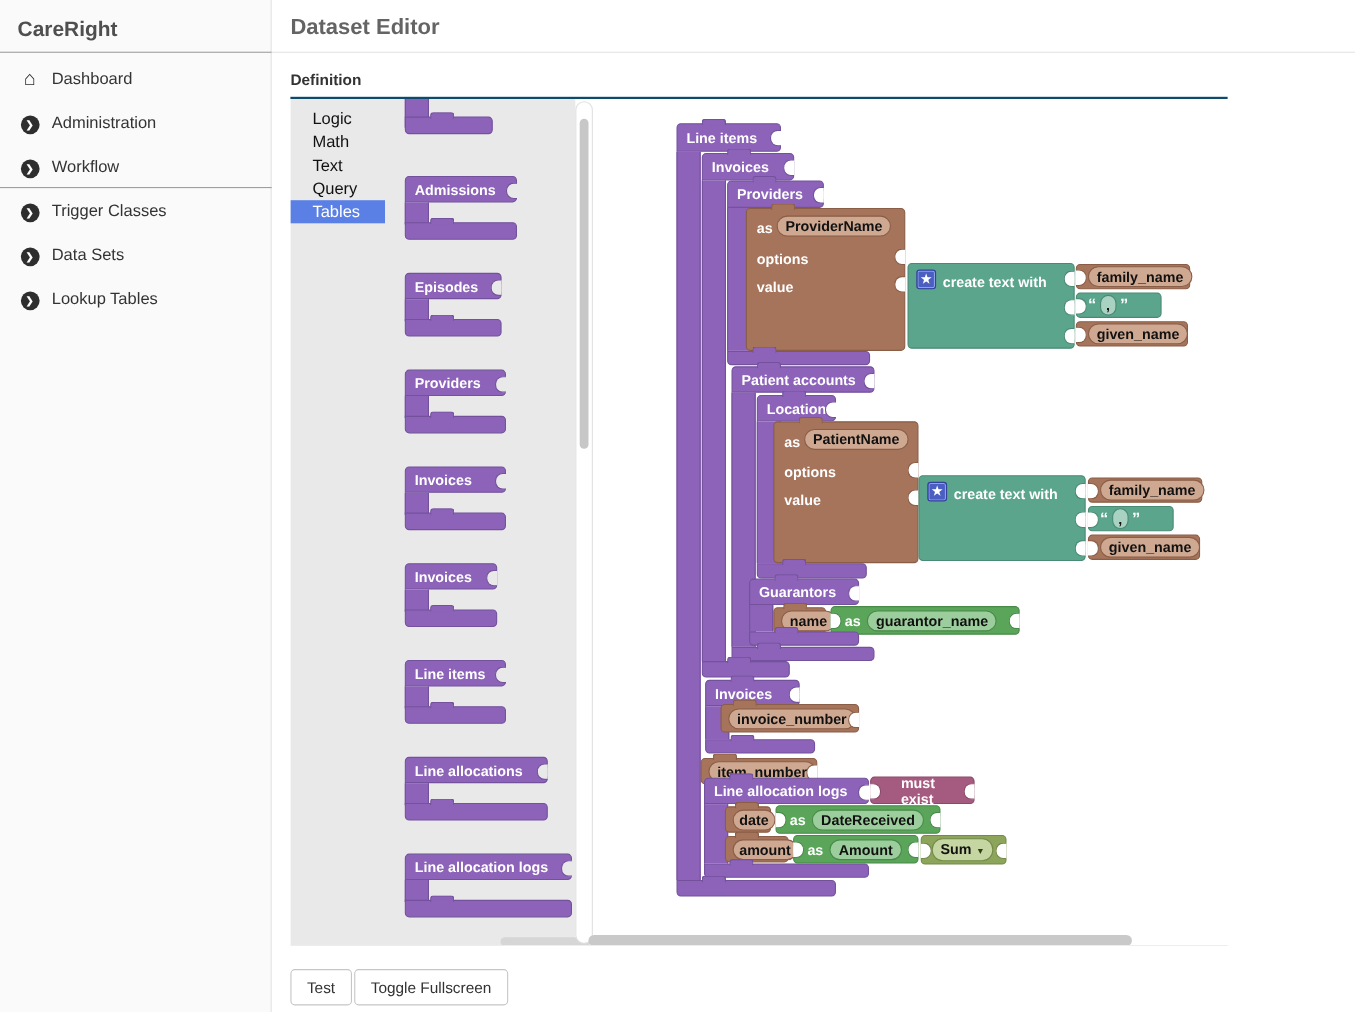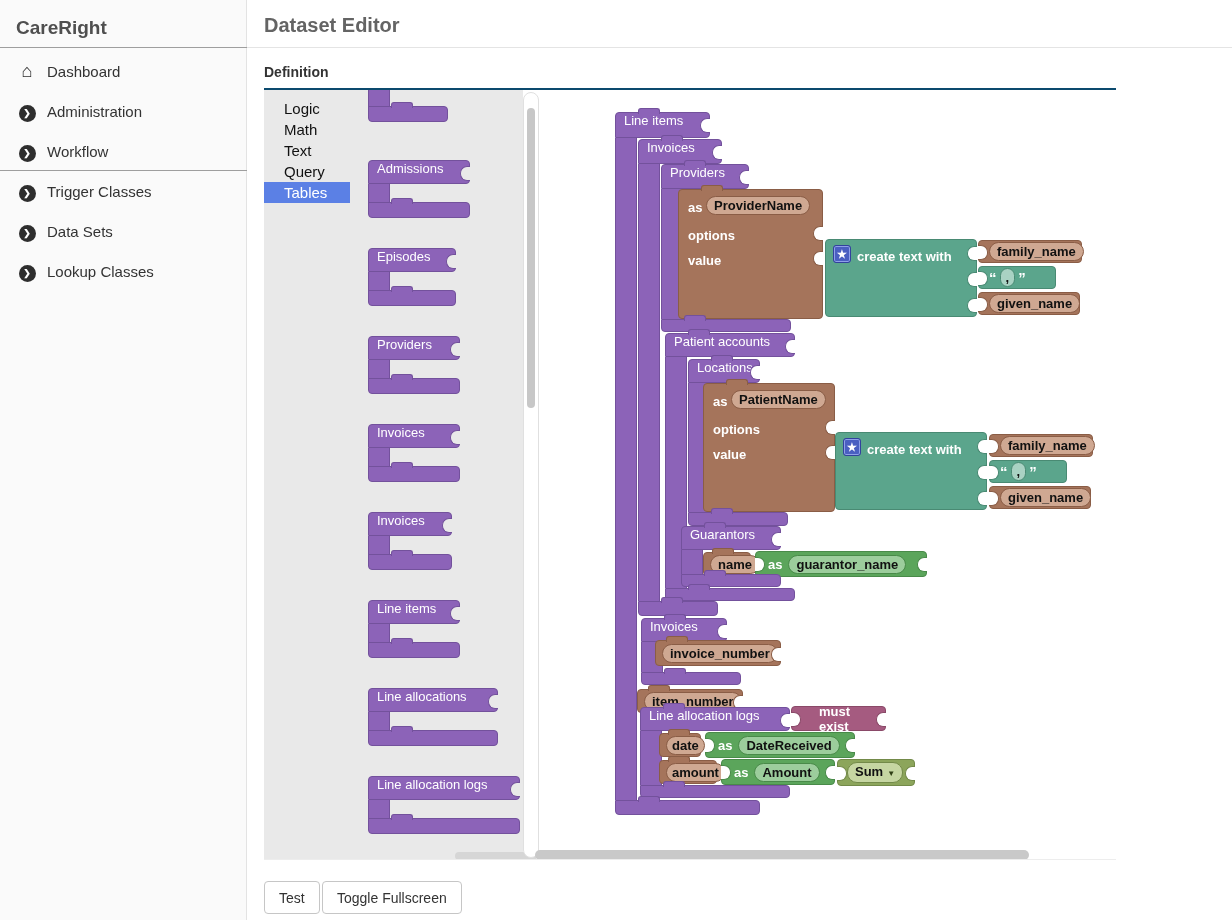--- a/index.html
+++ b/index.html
@@ -36,21 +36,21 @@
   .fshthumb{position:absolute;left:191px;top:762px;width:82px;height:8px;background:#d6d6d6;border-radius:4px}
 
   
   .b{position:absolute;box-sizing:border-box}
   .purple{--c:#8c63b8;--b:#73519c;--f:#c4aedb}
   .brown {--c:#a5745b;--b:#8a5d46;--f:#cfa892}
   .teal  {--c:#5ba58c;--b:#498a73;--f:#a9d2c3}
   .green {--c:#5ba55b;--b:#498a49;--f:#9ccd9c}
   .olive {--c:#8ca55b;--b:#738a49;--f:#c6d6a2}
   .pink  {--c:#a55b80;--b:#8a4968;--f:#d0a2ba}
-  .hdr{background:var(--c);border:1px solid var(--b);border-radius:4px 4px 4px 0;display:flex;align-items:flex-start;color:#fff;font-size:13px;font-weight:400;padding:0 8px;cursor:grab}
+  .hdr{background:var(--c);border:1px solid var(--b);border-radius:4px 4px 4px 0;display:flex;align-items:center;color:#fff;font-size:13px;font-weight:700;padding:0 8px;cursor:grab}
   .vblk{background:var(--c);border:1px solid var(--b);border-radius:4px;display:flex;align-items:center;color:#fff;font-size:13px;font-weight:600;padding:0 6px;cursor:grab}
   .spine{background:var(--c);border-left:1px solid var(--b);border-right:1px solid var(--b)}
   .bbar{background:var(--c);border:1px solid var(--b);border-radius:0 4px 4px 4px}
   .hump{position:absolute;top:-5px;left:22px;width:20px;height:5px;background:var(--c);border:1px solid var(--b);border-bottom:0;border-radius:3px 3px 0 0}
   .cut{position:absolute;width:9px;height:13px;background:#fff;border:1px solid var(--b);top:5px}
   .cutr{right:-1px;border-right:0;border-radius:7px 0 0 7px}
   .cutl{left:-1px;border-left:0;border-radius:0 7px 7px 0}
   .cutg{background:#e9e9e9}
   .pill{background:var(--f);border:1px solid var(--b);border-radius:10px;color:#111;font-weight:700;font-size:13px;line-height:15px;padding:1px 7px;display:inline-block;cursor:text}
   .bigblk{background:var(--c);border:1px solid var(--b);border-radius:4px;color:#fff;font-size:13px;font-weight:600;cursor:grab}
@@ -91,21 +91,21 @@
     <div class="navitem" style="top:177px">
       <span class="ic"><span class="circ">❯</span></span>
       <span class="lb">Trigger Classes</span>
     </div>
     <div class="navitem" style="top:217px">
       <span class="ic"><span class="circ">❯</span></span>
       <span class="lb">Data Sets</span>
     </div>
     <div class="navitem" style="top:257px">
       <span class="ic"><span class="circ">❯</span></span>
-      <span class="lb">Lookup Classes</span>
+      <span class="lb">Lookup Tables</span>
     </div>
   </aside>
 
   <main class="main">
     <div class="title">Dataset Editor</div>
     <div class="mrule"></div>
     <div class="deflabel">Definition</div>
 
     <div class="blockly">
 

